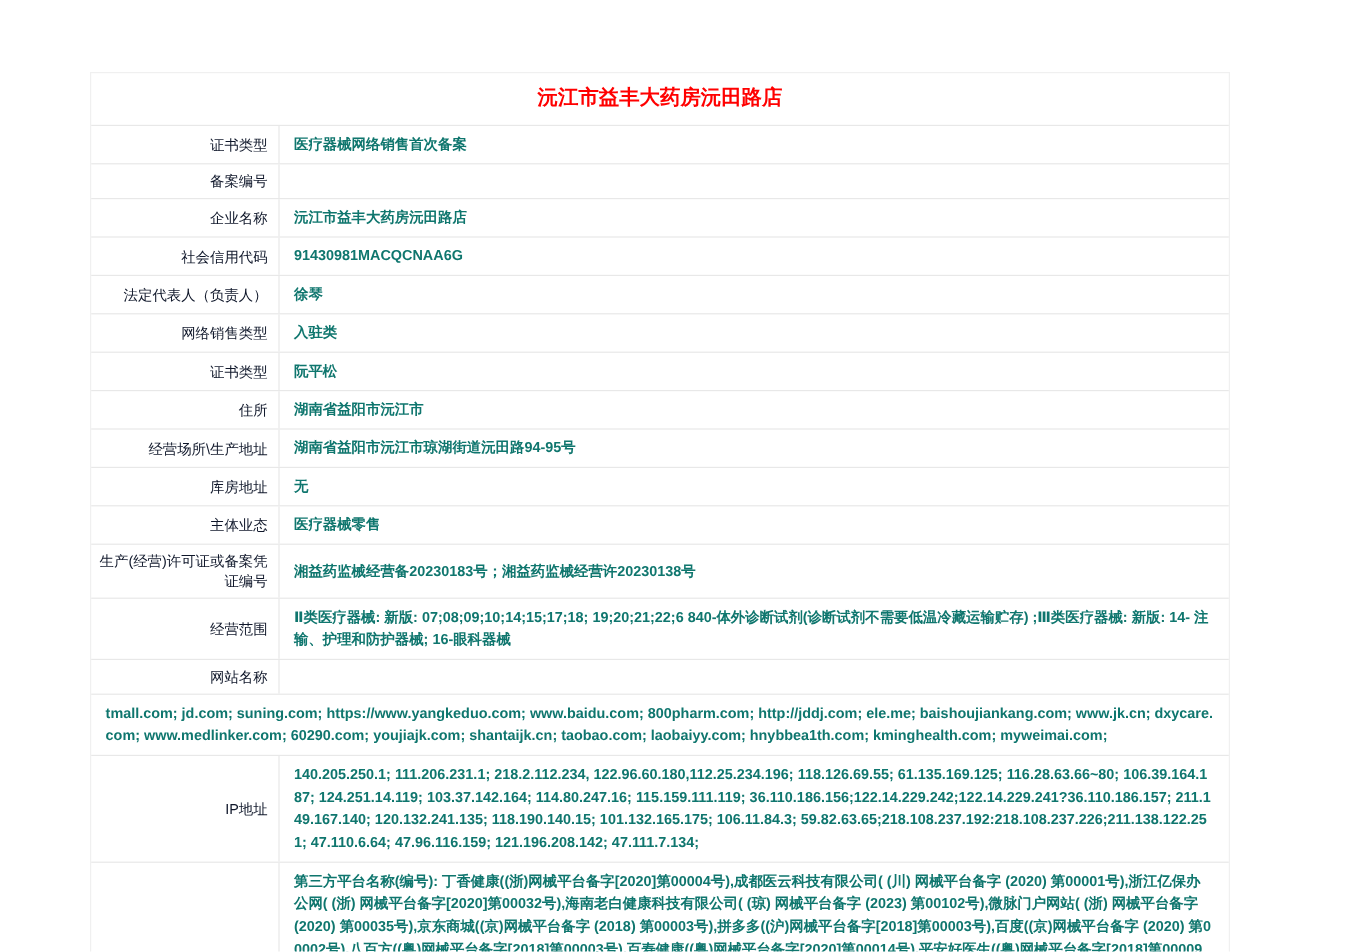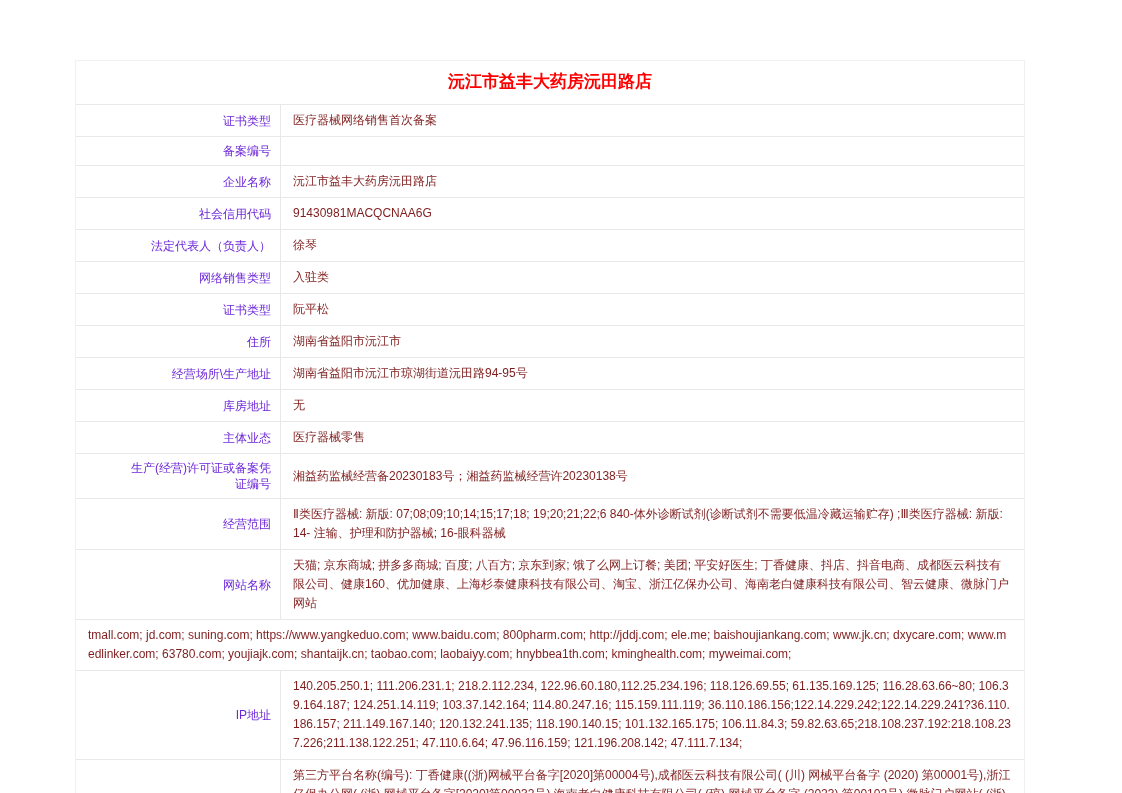--- a/index.html
+++ b/index.html
@@ -32,34 +32,33 @@
   }
   .row:last-child{border-bottom:none;}
   .row .label{
     flex:0 0 157px;
     box-sizing:border-box;
     display:flex;
     align-items:center;
     justify-content:flex-end;
     text-align:right;
     padding:6px 9px 6px 4px;
-    color:#6d28d9;
+    color:#0f172a;
     font-size:12px;
     line-height:16px;
     border-right:1px solid #e8e8e8;
-    margin-left:48px;
   }
   .row .value{
     flex:1;
     display:flex;
     align-items:center;
     box-sizing:border-box;
     padding:6px 12px;
-    color:#7f1d1d;
-    font-weight:normal;
+    color:#0f766e;
+    font-weight:bold;
     font-size:12px;
     line-height:19px;
     word-break:break-all;
   }
 </style>
 </head>
 <body>
 
 <div class="card">
   <div class="title" style="color: rgb(255, 0, 0);">沅江市益丰大药房沅田路店</div>
@@ -110,24 +109,23 @@
       <div class="row">
         <div class="label">生产(经营)许可证或备案凭证编号</div>
         <div class="value">湘益药监械经营备20230183号；湘益药监械经营许20230138号</div>
       </div>
       <div class="row">
         <div class="label">经营范围</div>
         <div class="value">Ⅱ类医疗器械: 新版: 07;08;09;10;14;15;17;18; 19;20;21;22;6 840-体外诊断试剂(诊断试剂不需要低温冷藏运输贮存) ;Ⅲ类医疗器械: 新版: 14- 注输、护理和防护器械; 16-眼科器械</div>
       </div>
       <div class="row">
         <div class="label">网站名称</div>
-        <div class="value">天猫; 京东商城; 拼多多商城; 百度; 八百方; 京东到家; 饿了么网上订餐; 美团; 平安好医生; 丁香健康、抖店、抖音电商、成都医云科技有限公司、健康160、优加健康、上海杉泰健康科技有限公司、淘宝、浙江亿保办公司、海南老白健康科技有限公司、智云健康、微脉门户网站</div>
       </div>
       <div class="row">
-        <div class="value">tmall.com; jd.com; suning.com; https://www.yangkeduo.com; www.baidu.com; 800pharm.com; http://jddj.com; ele.me; baishoujiankang.com; www.jk.cn; dxycare.com; www.medlinker.com; 63780.com; youjiajk.com; shantaijk.cn; taobao.com; laobaiyy.com; hnybbea1th.com; kminghealth.com; myweimai.com;</div>
+        <div class="value">tmall.com; jd.com; suning.com; https://www.yangkeduo.com; www.baidu.com; 800pharm.com; http://jddj.com; ele.me; baishoujiankang.com; www.jk.cn; dxycare.com; www.medlinker.com; 60290.com; youjiajk.com; shantaijk.cn; taobao.com; laobaiyy.com; hnybbea1th.com; kminghealth.com; myweimai.com;</div>
       </div>
       <div class="row">
         <div class="label">IP地址</div>
         <div class="value">140.205.250.1; 111.206.231.1; 218.2.112.234, 122.96.60.180,112.25.234.196; 118.126.69.55; 61.135.169.125; 116.28.63.66~80; 106.39.164.187; 124.251.14.119; 103.37.142.164; 114.80.247.16; 115.159.111.119; 36.110.186.156;122.14.229.242;122.14.229.241?36.110.186.157; 211.149.167.140; 120.132.241.135; 118.190.140.15; 101.132.165.175; 106.11.84.3; 59.82.63.65;218.108.237.192:218.108.237.226;211.138.122.251; 47.110.6.64; 47.96.116.159; 121.196.208.142; 47.111.7.134;</div>
       </div>
       <div class="row">
         <div class="label">第三方平台信息</div>
         <div class="value">第三方平台名称(编号): 丁香健康((浙)网械平台备字[2020]第00004号),成都医云科技有限公司( (川) 网械平台备字 (2020) 第00001号),浙江亿保办公网( (浙) 网械平台备字[2020]第00032号),海南老白健康科技有限公司( (琼) 网械平台备字 (2023) 第00102号),微脉门户网站( (浙) 网械平台备字 (2020) 第00035号),京东商城((京)网械平台备字 (2018) 第00003号),拼多多((沪)网械平台备字[2018]第00003号),百度((京)网械平台备字 (2020) 第00002号),八百方((粤)网械平台备字[2018]第00003号),百寿健康((粤)网械平台备字[2020]第00014号),平安好医生((粤)网械平台备字[2018]第00009号),天猫((浙)网械平台备字[2018]第00002号),京东到家((沪)网械平台备字[2018]第00002号),饿了么((沪)网械平台备字[2018]第00004号),抖店、抖音电商((沪)网械平台备字[2022]第00002号),健康160( (粤) 网械平台备字 (2022) 第00018号),优加健康( (京) 网械平台备字 (2021) 第00015号),上海杉泰健康科技有限公司( (沪) 网械平台备字[2023]第00004号),淘宝( (浙) 网械平台备字[2018]第00004号),智云健康( (浙)网械平台备字[2021]第00022号)</div>
       </div>
     </div>

